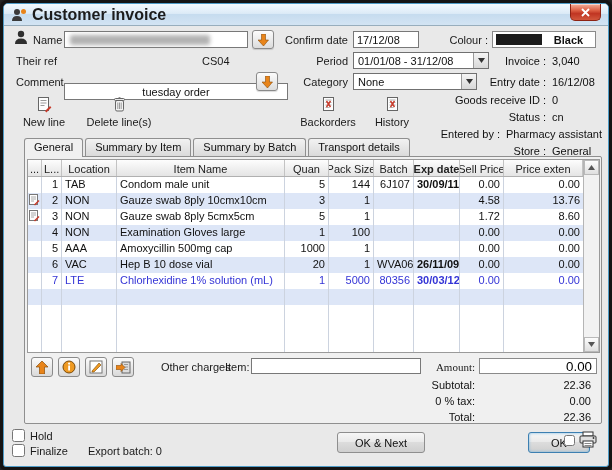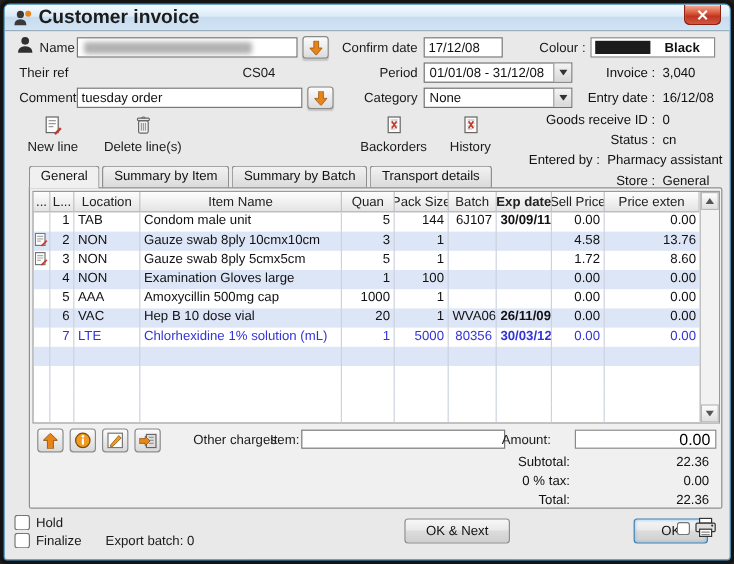--- a/index.html
+++ b/index.html
@@ -160,36 +160,36 @@
     <span class="lbl tr-lbl" style="left:418px;top:8px;width:66px;">Colour :</span>
     <div class="colour-btn">
       <span class="swatch" style="background: rgb(28, 28, 28);"></span>
       <span class="colour-name">Black</span>
     </div>
 
     <span class="lbl" style="left:12px;top:29px;">Their ref</span>
     <span class="lbl" style="left:198px;top:29px;">CS04</span>
 
     <span class="lbl tr-lbl" style="left:272px;top:29px;width:72px;">Period</span>
-    <div class="combo" style="left:349px;top:26px;width:124px;height:17px;">
+    <div class="combo" style="left:349px;top:26px;width:136px;height:17px;">
       <span class="cval">01/01/08 - 31/12/08</span>
       <span class="carr">
         <svg width="7" height="5" viewBox="0 0 7 5">
               <path d="M0 0 h7 L3.5 5 Z" fill="#333"></path>
             </svg>
       </span>
     </div>
 
     <div class="info-row" style="top:29px;">
       <span class="ilbl">Invoice :</span>
       <span class="ival">3,040</span>
     </div>
 
     <span class="lbl" style="left:12px;top:50px;">Comment</span>
-    <input class="tb" style="left: 60px; top: 47px; width: 188px; height: 17px;" value="tuesday order">
+    <input class="tb" style="left: 60px; top: 57px; width: 224px; height: 17px; text-align: center;" value="tuesday order">
     <div class="arrow-btn" style="left:252px;top:46px;">
       <svg width="11" height="12" viewBox="0 0 11 12">
             <path d="M3.5 0 h4 v6 h3 L5.5 12 L0 6 h3.5 Z" fill="#e8841a" stroke="#8a4d0a" stroke-width="0.6"></path>
           </svg>
     </div>
 
     <span class="lbl tr-lbl" style="left:272px;top:50px;width:72px;">Category</span>
     <div class="combo" style="left:349px;top:47px;width:124px;height:17px;">
       <span class="cval">None</span>
       <span class="carr">
@@ -469,21 +469,21 @@
           <rect x="6" y="1" width="8" height="11" fill="#ddd" stroke="#666"></rect>
           <path d="M8 3.5 h4 M8 6 h4 M8 8.5 h4" stroke="#999"></path>
           <path d="M0 4.5 h5 V2.5 L9 6.5 L5 10.5 V8.5 H0 Z" fill="#e8841a" stroke="#8a4d0a" stroke-width="0.6"></path>
         </svg>
       </div>
 
       <span class="lbl" style="left:136px;top:204px;">Other charges</span>
       <span class="lbl" style="left:200px;top:204px;">Item:</span>
       <input class="tb" style="left: 226px; top: 201px; width: 170px; height: 16px;" value="">
 
-      <span class="lbl tr-lbl" style="left:364px;top:204px;width:70px;">Amount:</span>
+      <span class="lbl tr-lbl" style="left:380px;top:204px;width:70px;font-family:Liberation Serif, serif;">Amount:</span>
       <input class="amount-box" value="0.00" style="">
 
       <div class="tot-row" style="top:222px;">
         <span class="tlab">Subtotal:</span>
         <span class="tval">22.36</span>
       </div>
       <div class="tot-row" style="top:238px;">
         <span class="tlab">0 % tax:</span>
         <span class="tval">0.00</span>
       </div>

